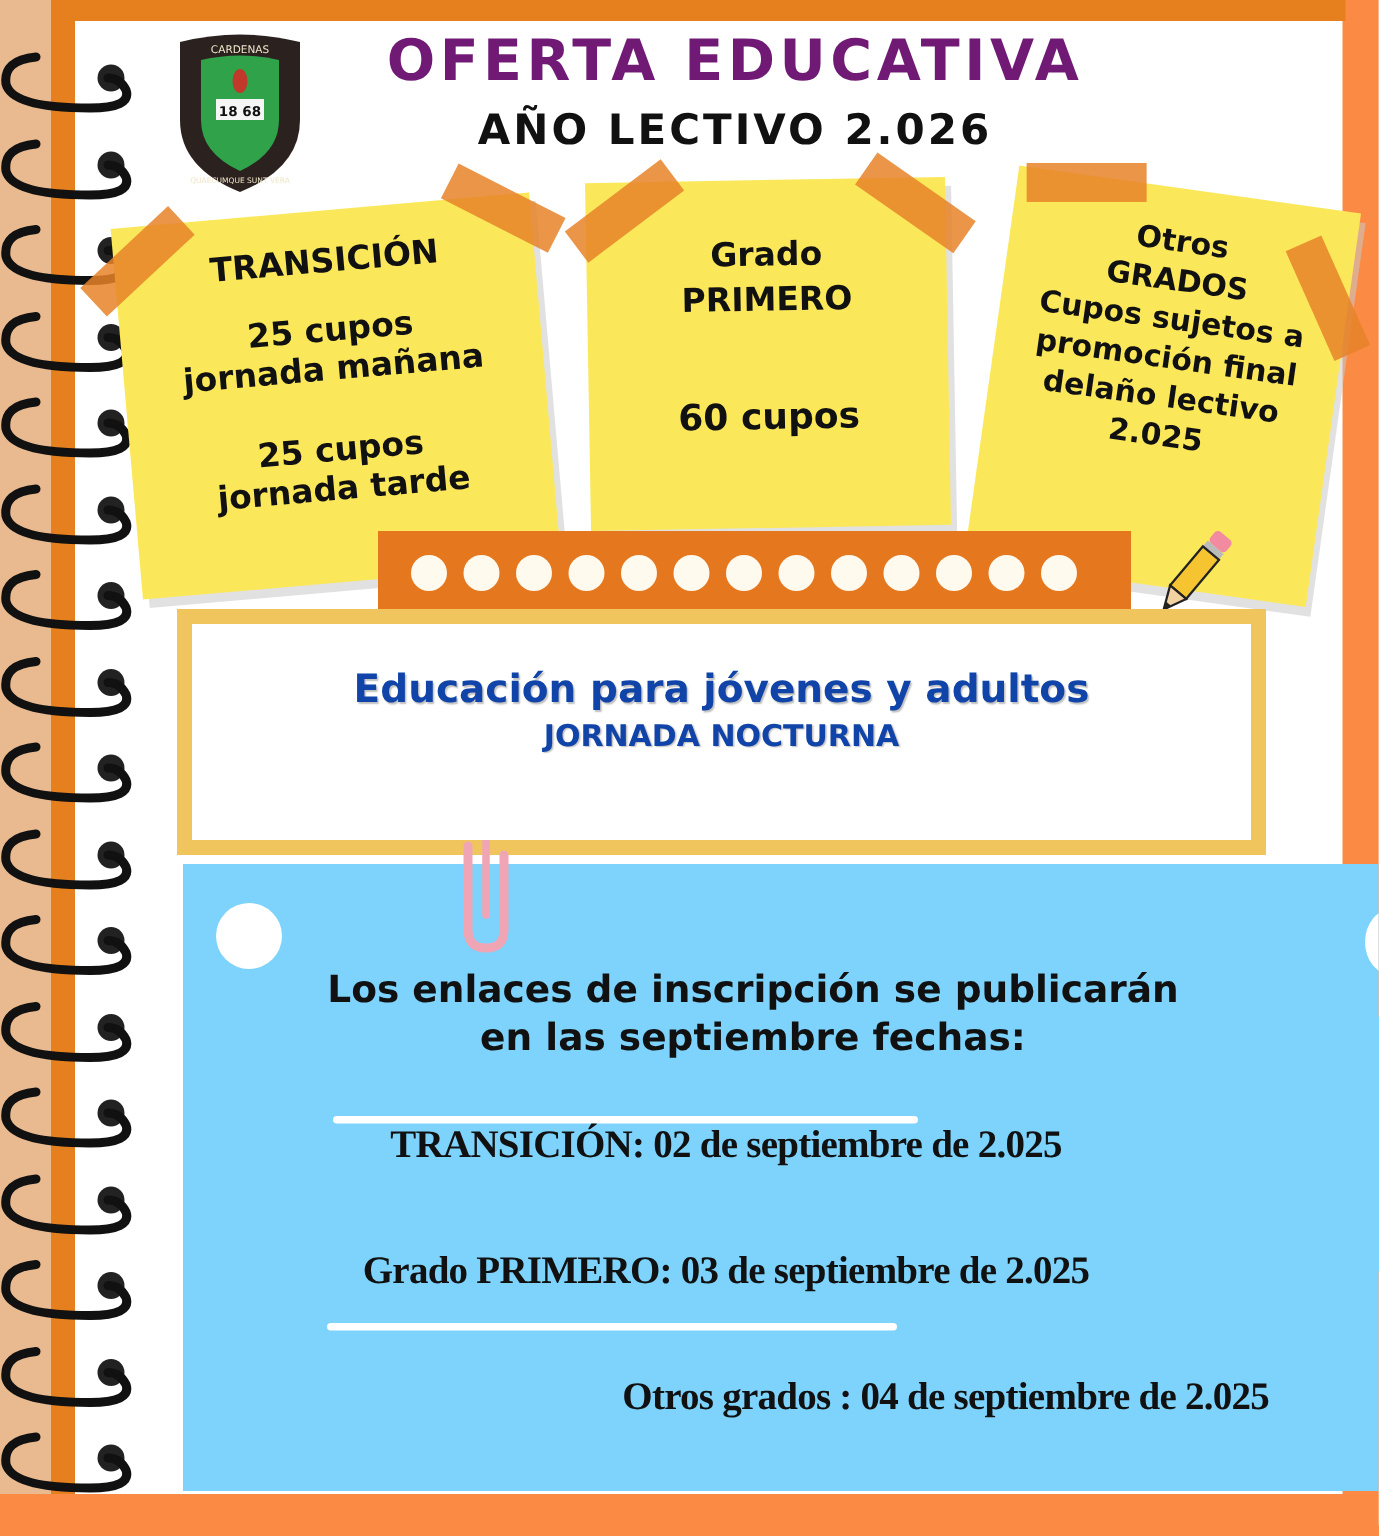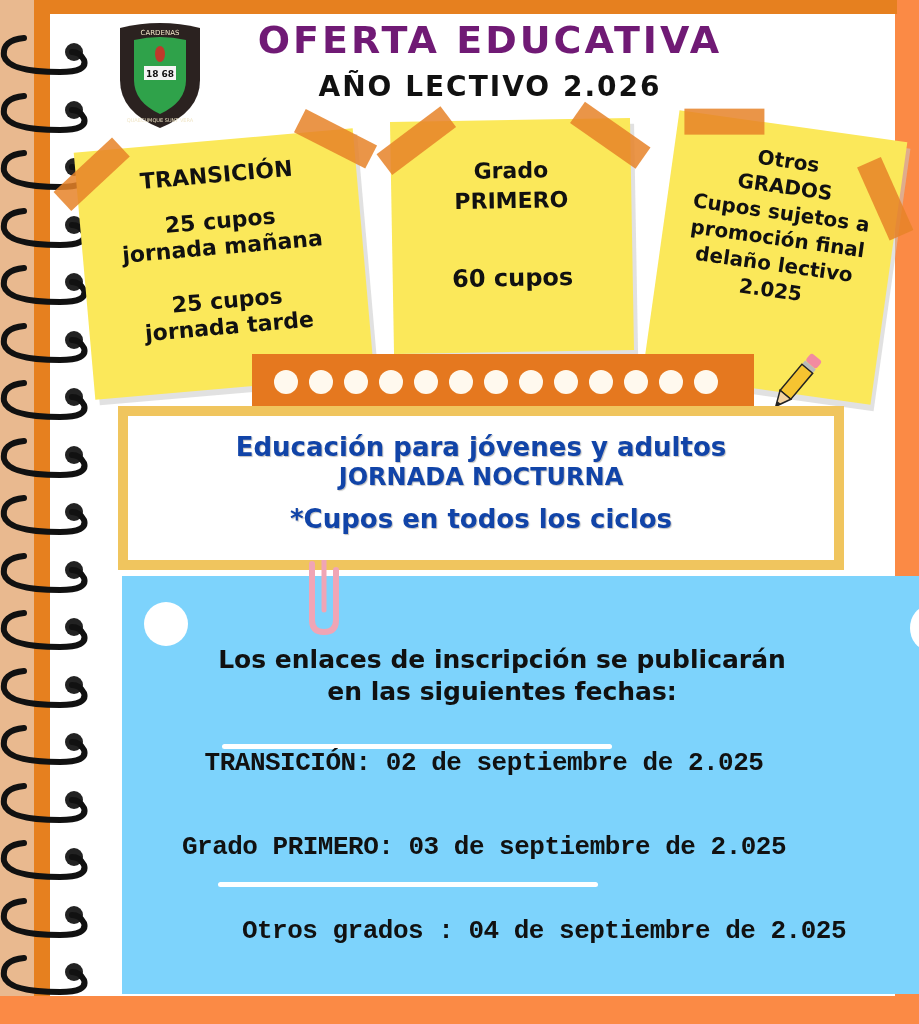--- a/index.html
+++ b/index.html
@@ -84,41 +84,41 @@
     
     .banner {
       position: absolute; left: 118px; top: 406px; width: 726px; height: 164px;
       background: #f0c55e; padding: 10px;
     }
     .banner-inner {
       width: 100%; height: 100%; background: #fff; text-align: center;
       color: #1144a8; font-weight: bold; font-family: "DejaVu Sans", sans-serif;
       text-shadow: 1px 1px 1px rgba(0,0,0,0.25);
     }
-    .b1 { padding-top: 16px; font-size: 26px; line-height: 30px; }
-    .b2 { font-size: 24px; line-height: 30px; }
+    .b1 { padding-top: 29px; font-size: 26px; line-height: 30px; }
+    .b2 { font-size: 20px; line-height: 30px; }
     .b3 { margin-top: 12px; font-size: 26px; line-height: 30px; }
     
     .clip { position: absolute; left: 290px; top: 560px; width: 70px; height: 80px; }
     
     .panel {
       position: absolute; left: 122px; top: 576px; width: 824px; height: 418px;
       background: #7dd3fc;
     }
     .punch { position: absolute; width: 44px; height: 44px; border-radius: 50%; background: #fff; }
     .p-left { left: 22px; top: 26px; }
     .p-right { right: 0; top: 30px; width: 36px; }
     .intro {
       position: absolute; left: 30px; top: 68px; width: 700px; text-align: center;
       font-family: "DejaVu Sans", sans-serif; font-weight: bold; font-size: 25px;
       line-height: 32px; color: #111;
     }
     .date-row {
       position: absolute; left: 0; width: 724px; text-align: center;
-      font-family: Liberation Mono, monospace; font-weight: bold; font-size: 26px; color: #111;
+      font-family: Liberation Serif, serif; font-weight: bold; font-size: 26px; color: #111;
       letter-spacing: -0.5px;
     }
     .d1 { top: 172px; }
     .d2 { top: 256px; }
     .d3 { top: 340px; text-align: right; }
     .underline {
       position: absolute; height: 5px; background: #fff; border-radius: 3px;
     }
     .u1 { left: 100px; top: 168px; width: 390px; }
     .u2 { left: 96px; top: 306px; width: 380px; }
@@ -279,30 +279,29 @@
     <rect x="28" y="19" width="14" height="34" fill="#f6c431" stroke="#222" stroke-width="1.5"></rect>
     <polygon points="28,53 42,53 35,68" fill="#f3d2a1" stroke="#222" stroke-width="1.5"></polygon>
     <polygon points="33,63 37,63 35,68" fill="#222"></polygon>
   </g>
 </svg>
 
 <div class="banner">
   <div class="banner-inner">
     <div class="b1">Educación para jóvenes y adultos</div>
     <div class="b2">JORNADA NOCTURNA</div>
-    <div class="b3">*Cupos en todos los ciclos</div>
   </div>
 </div>
 
 <div class="panel">
   <div class="punch p-left"></div>
   <div class="punch p-right"></div>
   <div class="intro">
     <div>Los enlaces de inscripción se publicarán</div>
-    <div>en las siguientes fechas:</div>
+    <div>en las septiembre fechas:</div>
   </div>
   <div class="underline u1"></div>
   <div class="underline u2"></div>
   <div class="date-row d1">TRANSICIÓN: 02 de septiembre de 2.025</div>
   <div class="date-row d2">Grado PRIMERO: 03 de septiembre de 2.025</div>
   <div class="date-row d3">Otros grados : 04 de septiembre de 2.025</div>
 </div>
 
 <svg class="clip" viewBox="0 0 70 80">
   <path d="M22 4 L22 60 Q22 72 34 72 Q46 72 46 60 L46 10" fill="none" stroke="#f0a5b5" stroke-width="6" stroke-linecap="round"></path>

